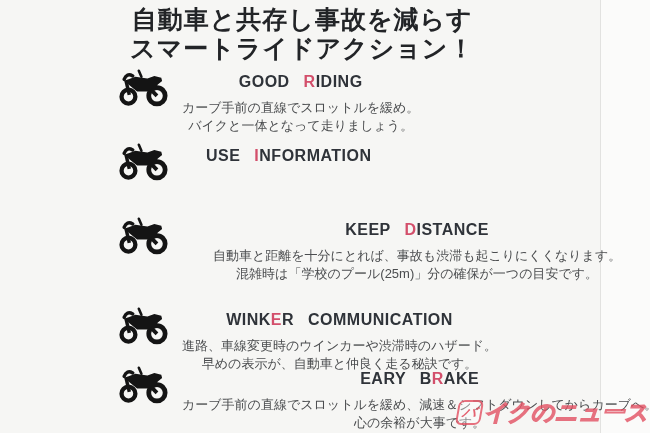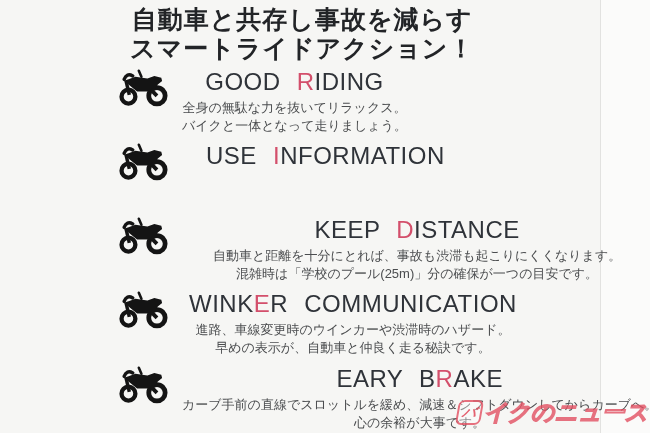--- a/index.html
+++ b/index.html
@@ -25,28 +25,29 @@
     line-height:29px; letter-spacing:1px;
   }
   .title span { display:block; }
   .section {
     position:absolute; left:118px;
     display:flex; align-items:flex-start;
   }
   .s0 { top:69px; }
   .s1 { top:143px;gap:24px; }
   .s2 { top:217px;gap:31px; }
-  .s3 { top:291px;gap:7px; }
+  .s3 { top:307px; }
   .s4 { top:366px; }
   .moto { width:52px; height:38px; flex:none; }
   .content { margin-left:12px; padding-top:1px; }
   .heading {
-    font-size:24px; color:#2f3339;
+    font-size:16px; color:#2f3339;
     letter-spacing:0.5px; word-spacing:9px; line-height:24px;
     white-space:nowrap;
+    font-weight:bold;
   }
   .red-letter { color:#d34f6b; }
   .desc {
     font-size:13px; color:#4b4d4f; line-height:18px; margin-top:5px;
     white-space:nowrap;
   }
   .desc span { display:block; }
   .watermark {
     position:absolute; right:2px; bottom:5px;
     display:flex; align-items:center; gap:2px;
@@ -87,21 +88,21 @@
       <circle cx="45" cy="31" r="9.5" fill="none" stroke="#141414" stroke-width="5.5"></circle>
       <path d="M24 2 L27 9" stroke="#141414" stroke-width="3" stroke-linecap="round"></path>
       <path d="M7 12 Q10 4 17 8" stroke="#141414" stroke-width="4" fill="none" stroke-linecap="round"></path>
       <path d="M9 13 L13 30" stroke="#141414" stroke-width="4"></path>
       <path d="M9 13 L20 9 L34 11 L42 8 L50 10 L51 14 L46 18 L41 26 L22 26 L12 18 Z" fill="#141414"></path>
       <path d="M38 24 L45 31" stroke="#141414" stroke-width="4.5"></path>
     </svg>
     <div class="content">
       <div class="heading"><span>GOOD </span><span class="red-letter">R</span><span>IDING</span></div>
       <div class="desc">
-        <span>全身の無駄な力を抜いてリラックス。</span>
+        <span>カーブ手前の直線でスロットルを緩め。</span>
         <span>バイクと一体となって走りましょう。</span>
       </div>
     </div>
   </div>
 
   <div class="section s1">
     <svg class="moto" viewBox="0 0 60 44">
       <circle cx="12" cy="32" r="8" fill="none" stroke="#141414" stroke-width="5"></circle>
       <circle cx="45" cy="31" r="9.5" fill="none" stroke="#141414" stroke-width="5.5"></circle>
       <path d="M24 2 L27 9" stroke="#141414" stroke-width="3" stroke-linecap="round"></path>

